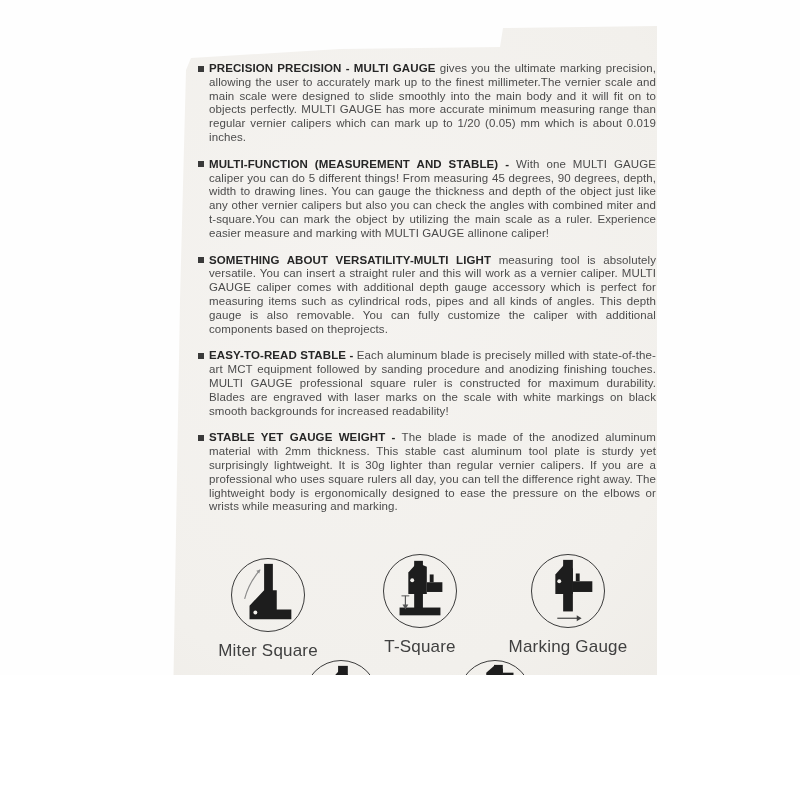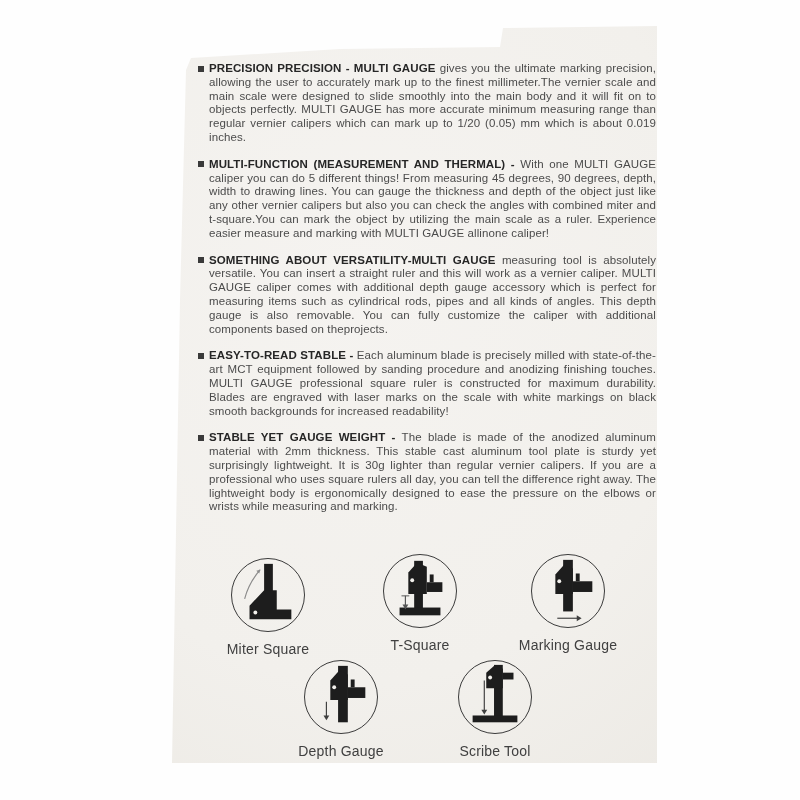--- a/index.html
+++ b/index.html
@@ -1,17 +1,17 @@
 <!DOCTYPE html>
 <html><head>
 <meta charset="utf-8">
 <style>
   html,body{margin:0;padding:0;}
   body{background:#ffffff;font-family:"Liberation Sans","DejaVu Sans",sans-serif;}
-  #stage{position:relative;width:800px;height:800px;background:#fefefe;overflow:hidden;}
+  #stage{position:relative;width:800px;height:675px;background:#fefefe;overflow:hidden;}
 
   
   #paper{
     position:absolute;left:0;top:0;width:800px;height:800px;
     background:radial-gradient(ellipse at 45% 35%, #f5f3f0 0%, #f2f0ec 55%, #eae7e1 100%);
     clip-path:polygon(191px 58px,340px 49px,500px 47px,503px 28px,657px 26px,
                       657px 763px,172px 763px,180px 300px,186px 70px);
   }
 
   
@@ -27,47 +27,47 @@
   .para .hd{font-weight:bold;color:#262626;}
 
   
   .tool{position:absolute;margin:0;width:74px;}
   .tool .circle{
     width:74px;height:74px;border:1.6px solid #3b3b3b;border-radius:50%;
     box-sizing:border-box;display:flex;align-items:center;justify-content:center;
   }
   .tool figcaption{
     position:absolute;left:50%;transform:translateX(-50%);
-    white-space:nowrap;font-size:14px;color:#404040;letter-spacing:0.2px;
+    white-space:nowrap;font-size:17px;color:#404040;letter-spacing:0.2px;
   }
   .tool svg{display:block;}
 </style>
 </head>
 <body>
 
 <div id="stage">
   <div id="paper">
 
     <div id="copy">
 
       <div class="para">
         <span class="bullet"></span>
         <span class="hd">PRECISION PRECISION - MULTI GAUGE</span>
         <span class="bd">gives you the ultimate marking precision, allowing the user to accurately mark up to the finest millimeter.The vernier scale and main scale were designed to slide smoothly into the main body and it will fit on to objects perfectly. MULTI GAUGE has more accurate minimum measuring range than regular vernier calipers which can mark up to 1/20 (0.05) mm which is about 0.019 inches.</span>
       </div>
 
       <div class="para">
         <span class="bullet"></span>
-        <span class="hd">MULTI-FUNCTION (MEASUREMENT AND THERMAL) -</span>
+        <span class="hd">MULTI-FUNCTION (MEASUREMENT AND STABLE) -</span>
         <span class="bd">With one MULTI GAUGE caliper you can do 5 different things! From measuring 45 degrees, 90 degrees, depth, width to drawing lines. You can gauge the thickness and depth of the object just like any other vernier calipers but also you can check the angles with combined miter and t-square.You can mark the object by utilizing the main scale as a ruler. Experience easier measure and marking with MULTI GAUGE allinone caliper!</span>
       </div>
 
       <div class="para">
         <span class="bullet"></span>
-        <span class="hd">SOMETHING ABOUT VERSATILITY-MULTI GAUGE</span>
+        <span class="hd">SOMETHING ABOUT VERSATILITY-MULTI LIGHT</span>
         <span class="bd">measuring tool is absolutely versatile. You can insert a straight ruler and this will work as a vernier caliper. MULTI GAUGE caliper comes with additional depth gauge accessory which is perfect for measuring items such as cylindrical rods, pipes and all kinds of angles. This depth gauge is also removable. You can fully customize the caliper with additional components based on theprojects.</span>
       </div>
 
       <div class="para">
         <span class="bullet"></span>
         <span class="hd">EASY-TO-READ STABLE -</span>
         <span class="bd">Each aluminum blade is precisely milled with state-of-the-art MCT equipment followed by sanding procedure and anodizing finishing touches. MULTI GAUGE professional square ruler is constructed for maximum durability. Blades are engraved with laser marks on the scale with white markings on black smooth backgrounds for increased readability!</span>
       </div>
 
       <div class="para">

